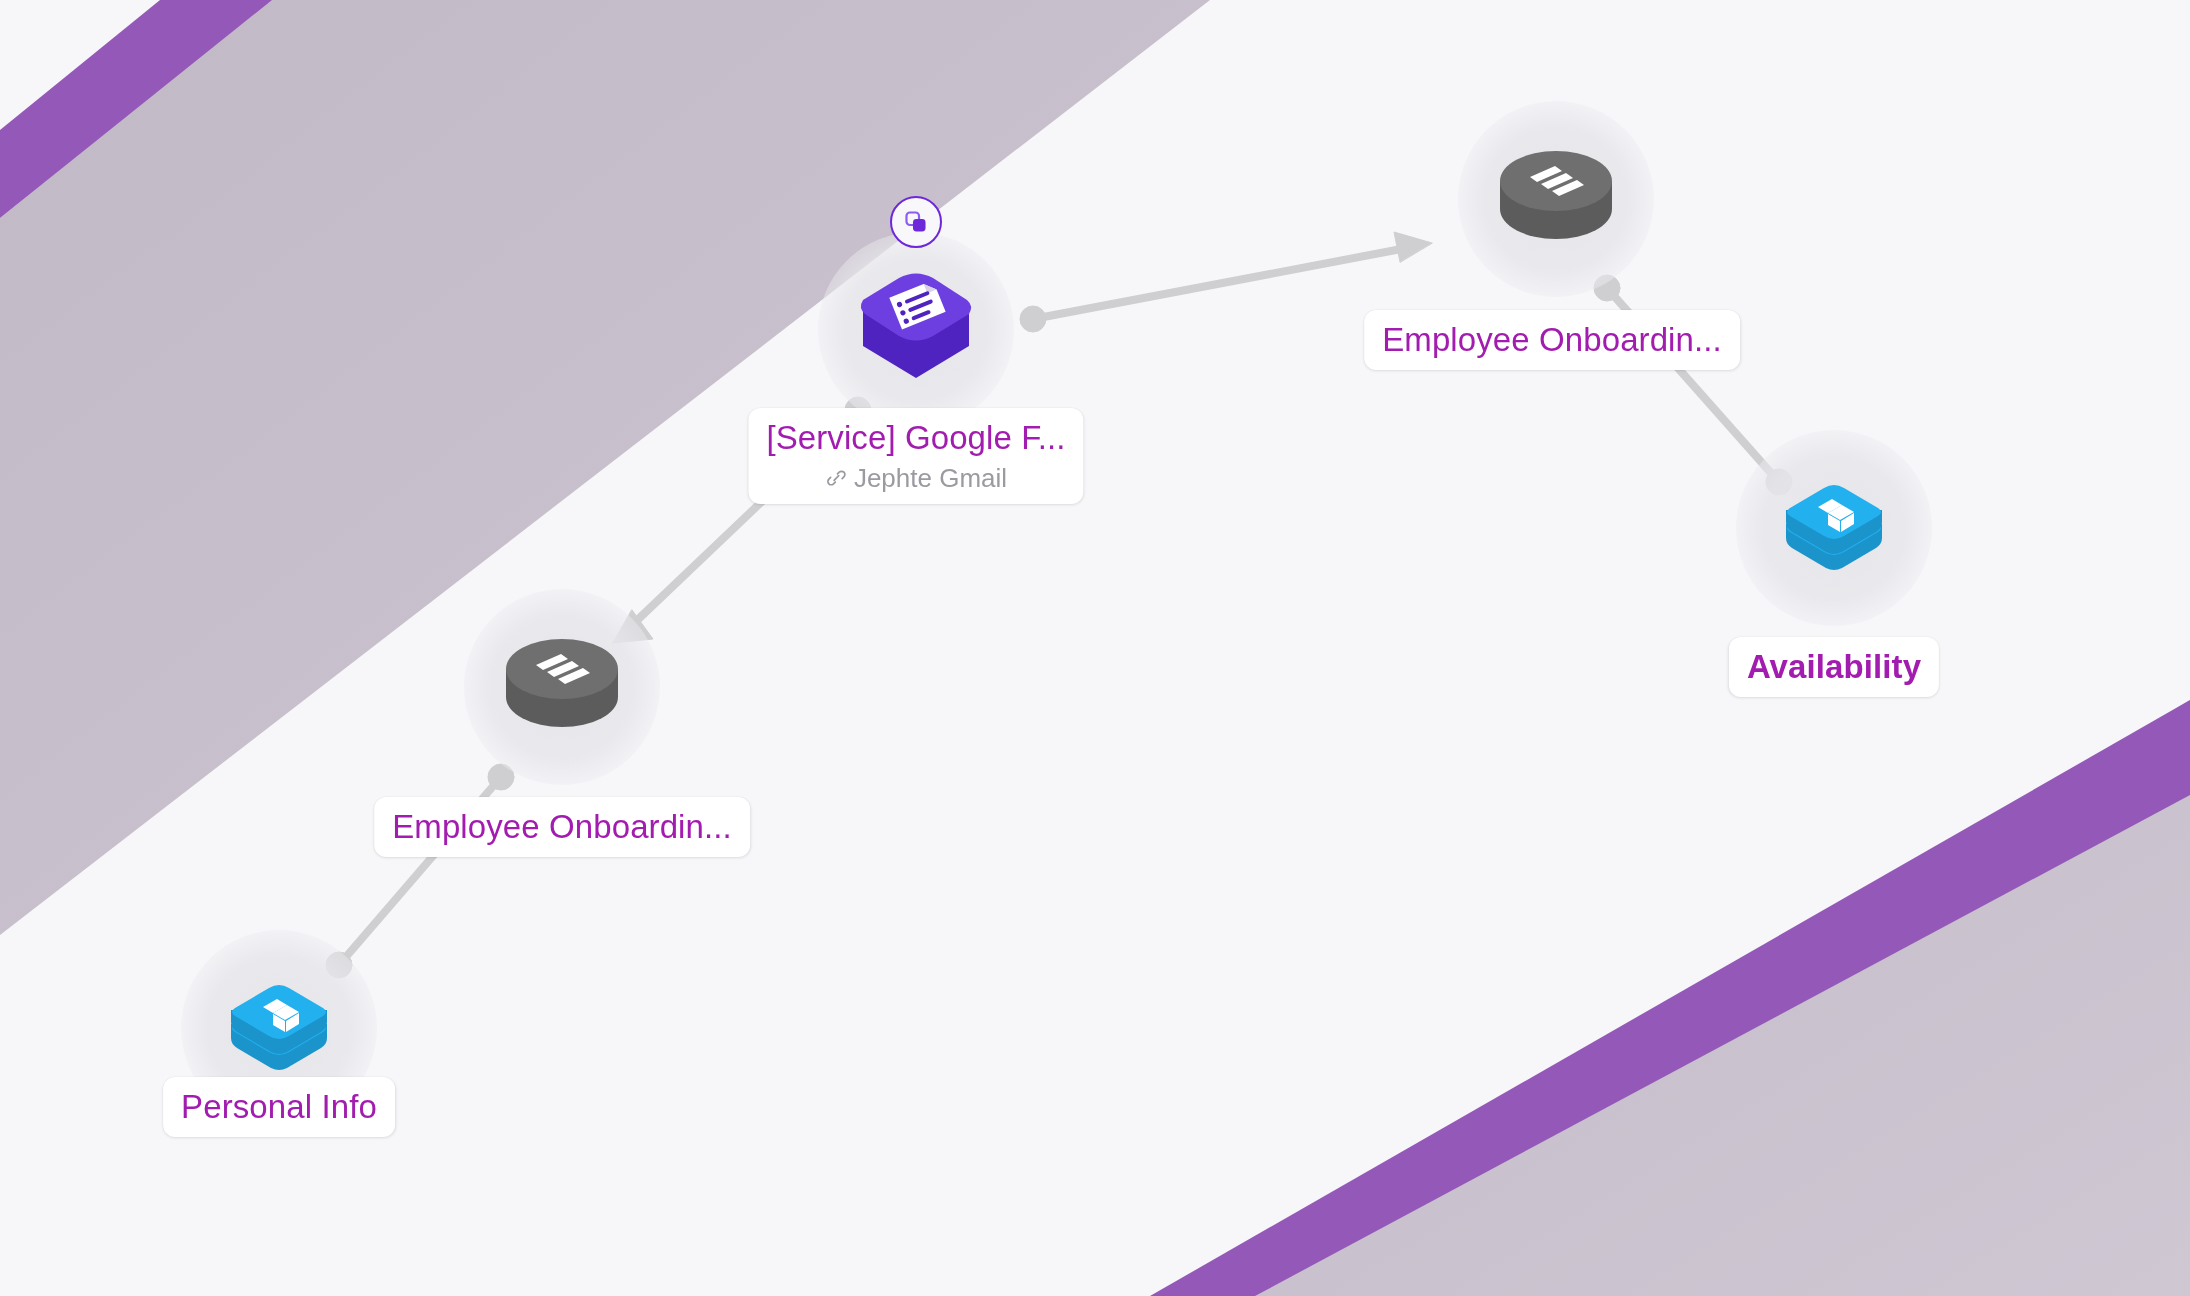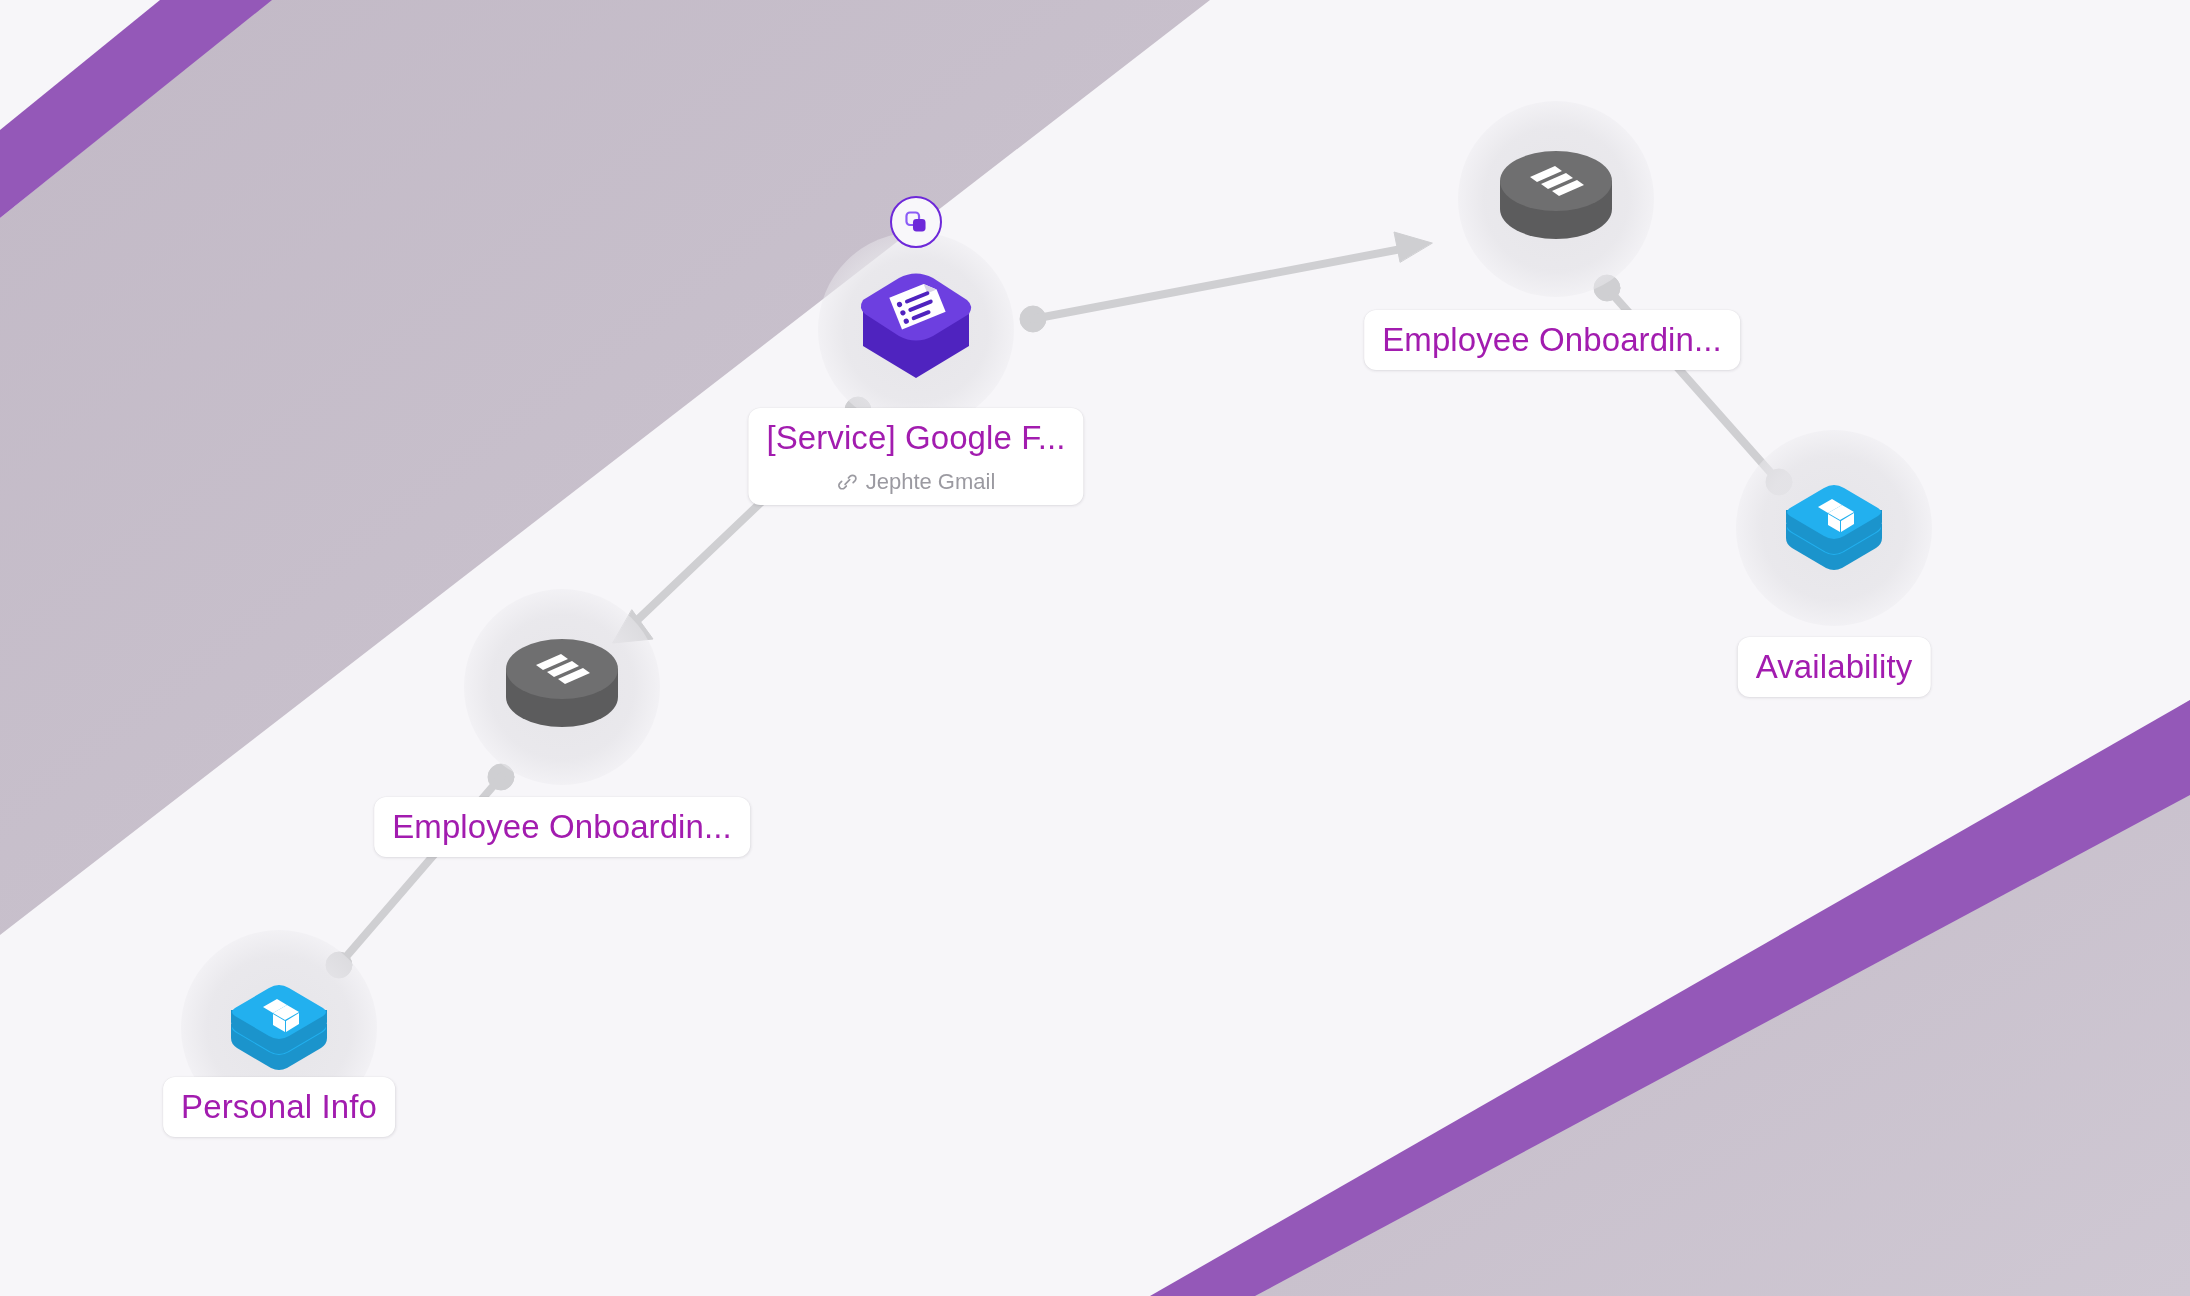--- a/index.html
+++ b/index.html
@@ -60,22 +60,22 @@
     font-size:33px;
     line-height:1.2;
     color:#a21caf;
     letter-spacing:.1px;
   }
   .label-sub {
     display:flex;
     align-items:center;
     justify-content:center;
     gap:7px;
-    margin-top:11px;
-    font-size:22px;
+    margin-top:5px;
+    font-size:26px;
     color:#9b9aa1;
   }
   .link-icon { display:block; }
 
   
   .badge {
     position:absolute;
     width:52px; height:52px;
     margin-left:-26px; margin-top:-26px;
     border-radius:50%;
@@ -208,21 +208,21 @@
 
       <g fill="#ffffff">
         <path d="M54 45 L68 37 L78 43 L64 51 Z"></path>
         <path d="M64 51 L78 43 L90 50 L76 58 Z"></path>
         <path d="M64 52 L76 59 L76 70 L64 63 Z"></path>
         <path d="M77 59 L90 51 L90 62 L77 70 Z"></path>
       </g>
     </svg>
   </div>
 
-  <div class="label-card" style="left:1834px; top:637px;">
+  <div class="label-card" style="left:1834px; top:637px;font-weight:bold;">
     <div class="label-title">Availability</div>
   </div>
 
   <div class="node" style="left:562px; top:687px;">
     <div class="halo"></div>
     <svg class="glyph" width="140" height="132" viewBox="0 0 140 132">
       <path d="M14 48 L14 76 A56 30 0 0 0 126 76 L126 48 Z" fill="#5c5c5d"></path>
       <ellipse cx="70" cy="48" rx="56" ry="30" fill="#6f6f70"></ellipse>
       <g fill="#ffffff">
         <path d="M44 44 L69 33 L76 38 L51 49 Z"></path>

